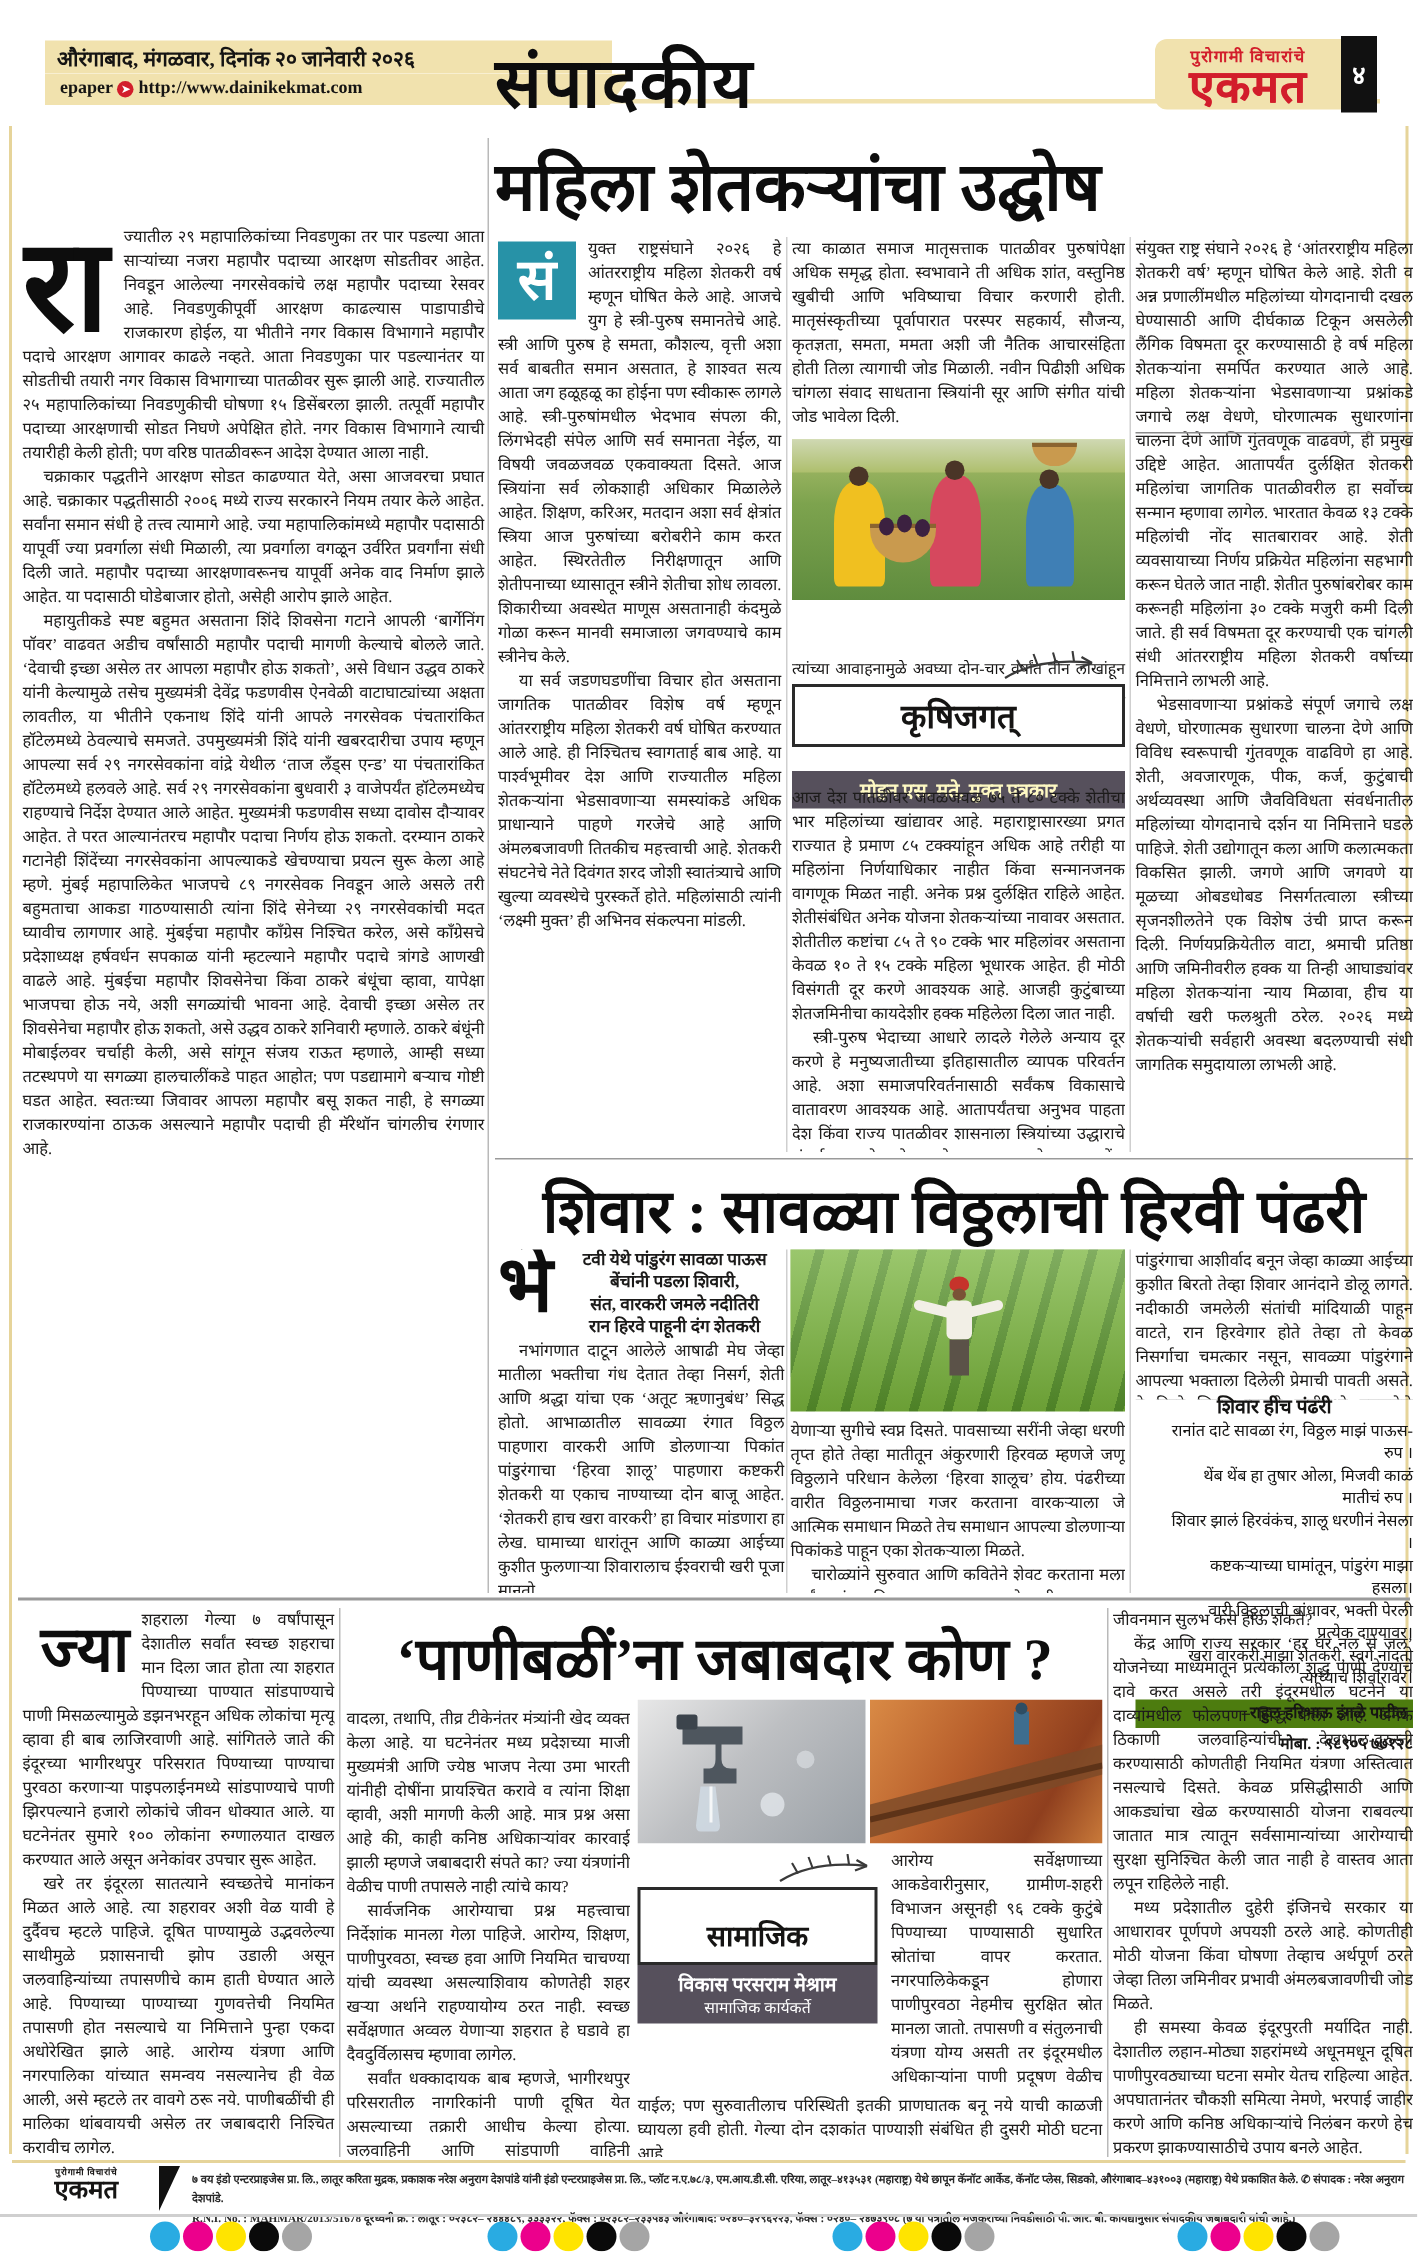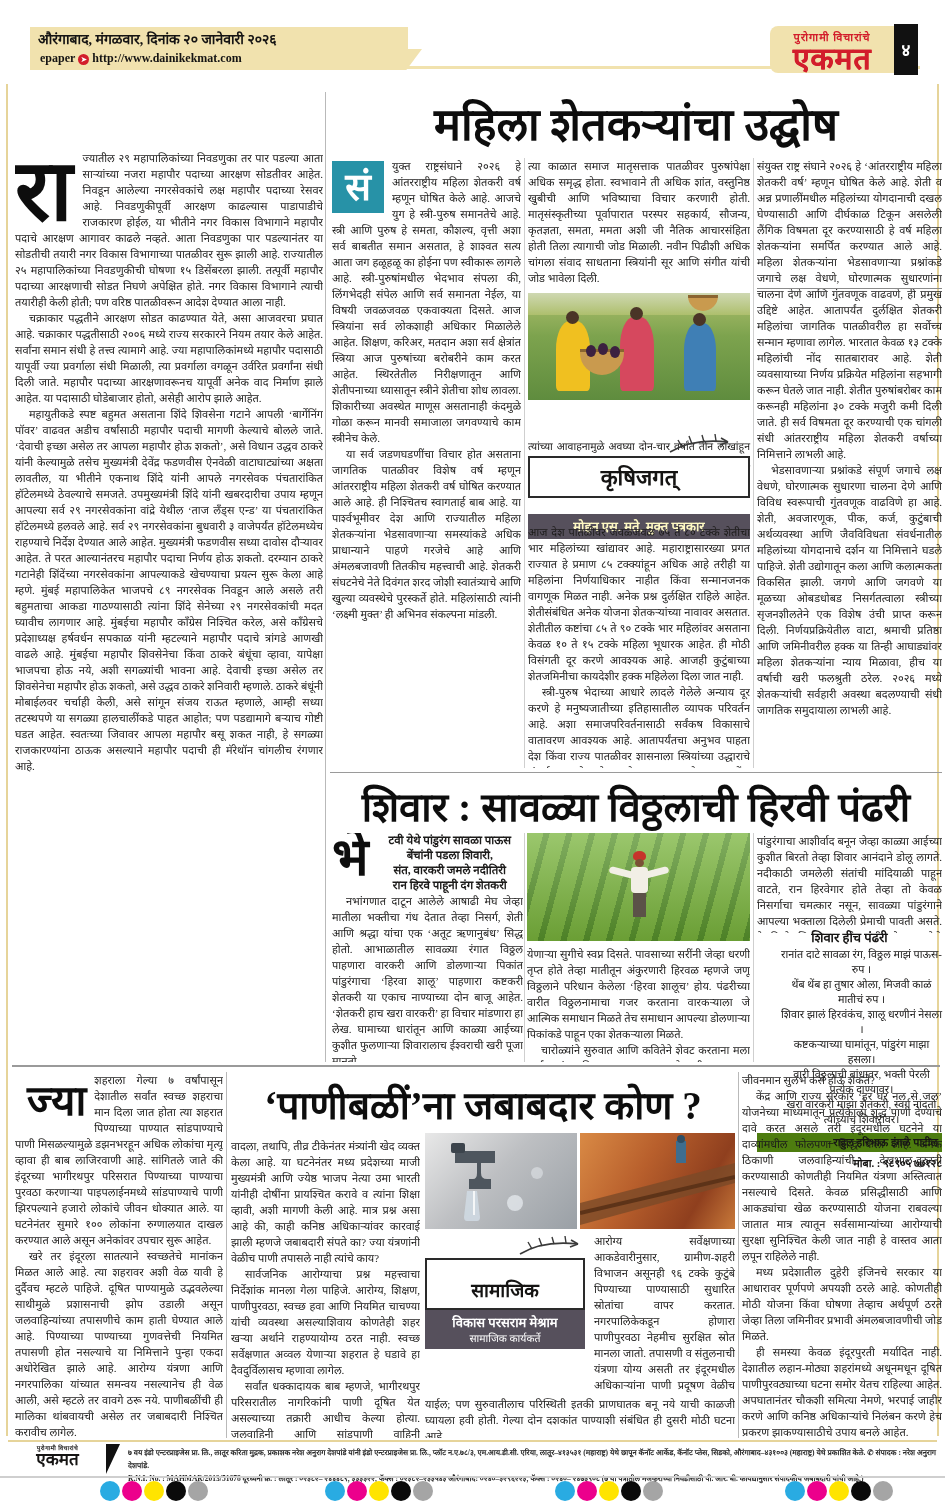--- a/index.html
+++ b/index.html
@@ -37,21 +37,21 @@
   .body-text p.noindent { text-indent:0; }
   .headline { font-weight:900; color:#0d0d0d; white-space:nowrap; }
   .dropcap { float:left; font-weight:bold; color:#0d0d0d; font-family:"Liberation Serif",serif; }
 
   
   .mayor-headline { position:absolute; left:15px; top:96px; width:308px; font-size:33px; letter-spacing:0.5px; }
   .mayor-body { position:absolute; left:15px; top:150px; width:308px; height:908px; }
   .mayor-drop { font-size:86px; line-height:70px; margin:6px 10px 0 0; }
 
   
-  .wf-headline { position:absolute; left:330px; top:92px; width:612px; text-align:center; font-size:45px; }
+  .wf-headline { position:absolute; left:330px; top:92px; width:612px; font-size:45px; }
   .wf-col1 { position:absolute; left:332px; top:158px; width:189px; height:610px; }
   .wf-drop { background:#2792a7; color:#fff; font-size:38px; width:52px; height:52px; line-height:52px;
       text-align:center; margin:3px 8px 2px 0; font-weight:bold; }
   .wf-col2top { position:absolute; left:528px; top:158px; width:222px; height:133px; }
   .wf-photo { position:absolute; left:528px; top:293px; width:222px; height:107px; overflow:hidden;
       background:linear-gradient(180deg,#aebf6d 0%,#7da34e 40%,#5f8c3e 100%); }
   .wf-photo .sky { position:absolute; left:0; top:0; width:100%; height:22px; background:linear-gradient(180deg,#cfd8b2,#aebf6d); }
   .figure { position:absolute; border-radius:40% 40% 8% 8%; }
   .head-dot { position:absolute; width:13px; height:13px; border-radius:50%; background:#4a3527; }
   .basket { position:absolute; width:44px; height:26px; border-radius:0 0 40px 40px; background:#c99a4e; border-top:3px solid #8a6430; }
@@ -78,21 +78,21 @@
   .farmer .face { position:absolute; left:24px; top:8px; width:9px; height:8px; border-radius:50%; background:#7a5236; }
   .farmer .armL,.farmer .armR { position:absolute; top:18px; width:26px; height:7px; background:#f2efe6; border-radius:4px; }
   .farmer .armL { left:-2px; transform:rotate(14deg); }
   .farmer .armR { right:-2px; transform:rotate(-14deg); }
   .farmer .torso { position:absolute; left:20px; top:16px; width:17px; height:26px; background:#f2efe6; border-radius:4px; }
   .farmer .legs { position:absolute; left:22px; top:42px; width:13px; height:24px; background:#5b5248; }
   .sh-below { position:absolute; left:527px; top:946px; width:223px; height:116px; }
   .sh-col3 { position:absolute; left:757px; top:833px; width:185px; height:100px; }
   .poem { position:absolute; left:757px; top:930px; width:185px; font-size:10.8px; line-height:15px; }
   .poem-title { text-align:center; font-weight:bold; font-size:13px; margin-bottom:2px; }
-  .poem-line { text-align:center;margin-left:24px; }
+  .poem-line { text-align:right;margin-left:24px; }
   .poem-author { margin-top:6px; text-align:right; font-weight:bold; background:#4d7c0f; padding:2px 4px; }
   .poem-mobile { text-align:right; font-weight:bold; margin-top:4px; }
 
   
   .wa-headline { position:absolute; left:230px; top:1077px; width:506px; text-align:center; font-size:39px; }
   .wa-col0 { position:absolute; left:15px; top:1072px; width:208px; height:366px; }
   .wa-drop { font-size:42px; line-height:50px; margin:4px 8px 0 12px; }
   .wa-col1 { position:absolute; left:231px; top:1138px; width:189px; height:300px; }
   .wa-photo { position:absolute; left:425px; top:1133px; width:310px; height:96px; overflow:hidden; }
   .wa-photo .left { position:absolute; left:0; top:0; width:152px; height:96px;
@@ -128,20 +128,21 @@
 <div class="page">
 
   <div class="edge-rule" style="left:6px"></div>
   <div class="edge-rule" style="left:937px"></div>
 
   <div class="dateline-strip">औरंगाबाद, मंगळवार, दिनांक २० जानेवारी २०२६</div>
   <div class="epaper-strip">
     <span>epaper</span><span class="epaper-dot">➤</span><a href="#">http://www.dainikekmat.com</a>
   </div>
   <div class="header-rule"></div>
+  <div class="section-title headline">संपादकीय</div>
   <div class="masthead">
     <div class="tagline">पुरोगामी विचारांचे</div>
     <div class="title">एकमत</div>
   </div>
   <div class="pagenum-box">४</div>
 
   <div class="vrule" style="left:325px; top:92px; height:970px;"></div>
   <div class="vrule" style="left:524px; top:158px; height:610px; background:#cfcfcf;"></div>
   <div class="vrule" style="left:753px; top:158px; height:610px; background:#cfcfcf;"></div>
   <div class="hrule" style="left:330px; top:772px; width:612px;"></div>

